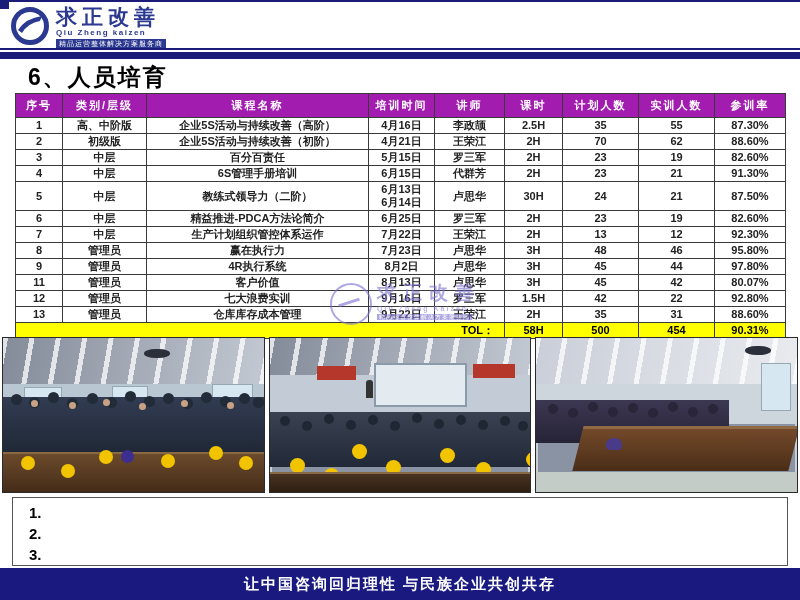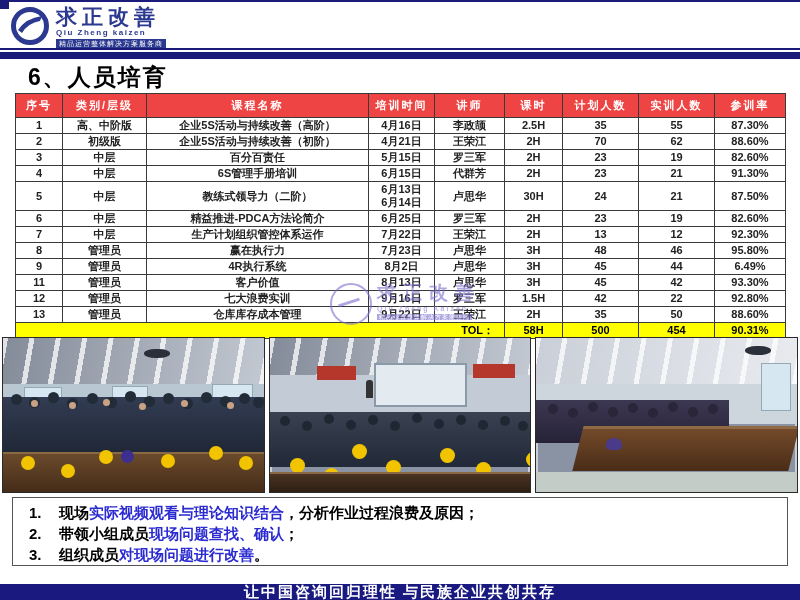--- a/index.html
+++ b/index.html
@@ -17,21 +17,21 @@
   .logo-en{font-size:8px;font-weight:bold;color:#2b3990;letter-spacing:1.5px;margin-top:2px;}
   .logo-tag{background:#2b3990;color:#fff;font-size:7px;padding:1px 3px;margin-top:2px;letter-spacing:1px;align-self:flex-start;}
   .sep{position:absolute;top:48px;left:0;right:0;}
   .sep-thin{height:2px;background:#1b1b7a;}
   .sep-gap{height:2px;background:#fff;}
   .sep-thick{height:7px;background:#1b1b7a;}
   .page-title{position:absolute;top:62px;left:28px;font-size:23px;font-weight:bold;color:#000;letter-spacing:2px;}
   
   .tbl-wrap{position:absolute;top:93px;left:15px;width:770px;}
   table{border-collapse:collapse;width:770px;table-layout:fixed;font-size:11px;}
-  th{background:#ef4444;color:#fff;font-weight:bold;border:1px solid #3a3a3a;padding:4px 0;letter-spacing:2px;}
+  th{background:#a21caf;color:#fff;font-weight:bold;border:1px solid #3a3a3a;padding:4px 0;letter-spacing:2px;}
   td{border:1px solid #3a3a3a;text-align:center;font-weight:bold;color:#222;padding:1px 1px;line-height:13px;}
   td.date-cell{white-space:pre-line;}
   tr.total-row td{background:#ffff00;color:#000;}
   td.tol-label{text-align:right;padding-right:10px;}
   
   .watermark{position:absolute;top:283px;left:330px;display:flex;align-items:flex-start;gap:5px;
     opacity:.6;pointer-events:none;z-index:5;color:#7a6fd0;}
   .wm-ring{width:38px;height:38px;border:2px solid #7a6fd0;border-radius:50%;position:relative;}
   .wm-ring::after{content:"";position:absolute;left:6px;top:16px;width:22px;height:3px;background:#7a6fd0;transform:rotate(-18deg);}
   .wm-txt{display:flex;flex-direction:column;line-height:1;}
@@ -58,21 +58,21 @@
   .bigdesk{position:absolute;bottom:14%;left:16%;right:1%;height:27%;
     background:linear-gradient(#73492a,#4a2d17);transform:skewX(-14deg);border-top:3px solid #8f6a45;}
   .floor{position:absolute;bottom:0;left:0;right:0;height:13%;background:#c4ccc8;}
   
   .notes-box{position:absolute;top:497px;left:12px;width:776px;height:69px;box-sizing:border-box;
     border:1px solid #555;background:#fff;padding:4px 4px 0 16px;}
   .note-line{display:flex;font-size:15px;font-weight:bold;color:#000;line-height:21px;}
   .note-num{width:30px;flex:none;}
   .note-text .blue{color:#2b2bd0;}
   
-  .footer{position:absolute;left:0;right:0;bottom:0;height:16px;background:#191980;
+  .footer{position:absolute;left:0;right:0;bottom:0;height:32px;background:#191980;
     color:#fff;font-weight:bold;font-size:15px;letter-spacing:2px;
     display:flex;align-items:center;justify-content:center;}
 </style>
 </head>
 <body>
 
 <div class="top-line"></div>
 <div class="corner-sq"></div>
 
 <div class="logo">
@@ -217,53 +217,53 @@
         </tr>
         <tr>
           <td>9</td>
           <td>管理员</td>
           <td>4R执行系统</td>
           <td class="date-cell">8月2日</td>
           <td>卢思华</td>
           <td>3H</td>
           <td>45</td>
           <td>44</td>
-          <td>6.49%</td>
+          <td>97.80%</td>
         </tr>
         <tr>
           <td>11</td>
           <td>管理员</td>
           <td>客户价值</td>
           <td class="date-cell">8月13日</td>
           <td>卢思华</td>
           <td>3H</td>
           <td>45</td>
           <td>42</td>
-          <td>93.30%</td>
+          <td>80.07%</td>
         </tr>
         <tr>
           <td>12</td>
           <td>管理员</td>
           <td>七大浪费实训</td>
           <td class="date-cell">9月16日</td>
           <td>罗三军</td>
           <td>1.5H</td>
           <td>42</td>
           <td>22</td>
           <td>92.80%</td>
         </tr>
         <tr>
           <td>13</td>
           <td>管理员</td>
           <td>仓库库存成本管理</td>
           <td class="date-cell">9月22日</td>
           <td>王荣江</td>
           <td>2H</td>
           <td>35</td>
-          <td>50</td>
+          <td>31</td>
           <td>88.60%</td>
         </tr>
       </tbody>
     <tfoot>
       <tr class="total-row">
           <td class="tol-label" colspan="5">TOL：</td>
           <td>58H</td>
           <td>500</td>
           <td>454</td>
           <td>90.31%</td>
@@ -334,28 +334,25 @@
     <div class="floor"></div>
     <div class="bigdesk"></div>
     <div class="dot" style="width:16px;height:12px;left:70px;top:100px;background:#4a3a8a;border-radius:50% 50% 30% 30%;"></div>
   </div>
 </div>
 
 <div class="notes-box">
   <ol style="list-style:none;margin:0;padding:0;">
       <li class="note-line">
         <span class="note-num">1.</span>
-        <span class="note-text"><span>现场</span><span class="blue">实际视频观看与理论知识结合</span><span>，分析作业过程浪费及原因；</span></span>
       </li>
       <li class="note-line">
         <span class="note-num">2.</span>
-        <span class="note-text"><span>带领小组成员</span><span class="blue">现场问题查找、确认</span><span>；</span></span>
       </li>
       <li class="note-line">
         <span class="note-num">3.</span>
-        <span class="note-text"><span>组织成员</span><span class="blue">对现场问题进行改善</span><span>。</span></span>
       </li>
     </ol>
 </div>
 
 <div class="footer">
   <span>让中国咨询回归理性  与民族企业共创共存</span>
 </div>
 
 </body></html>

